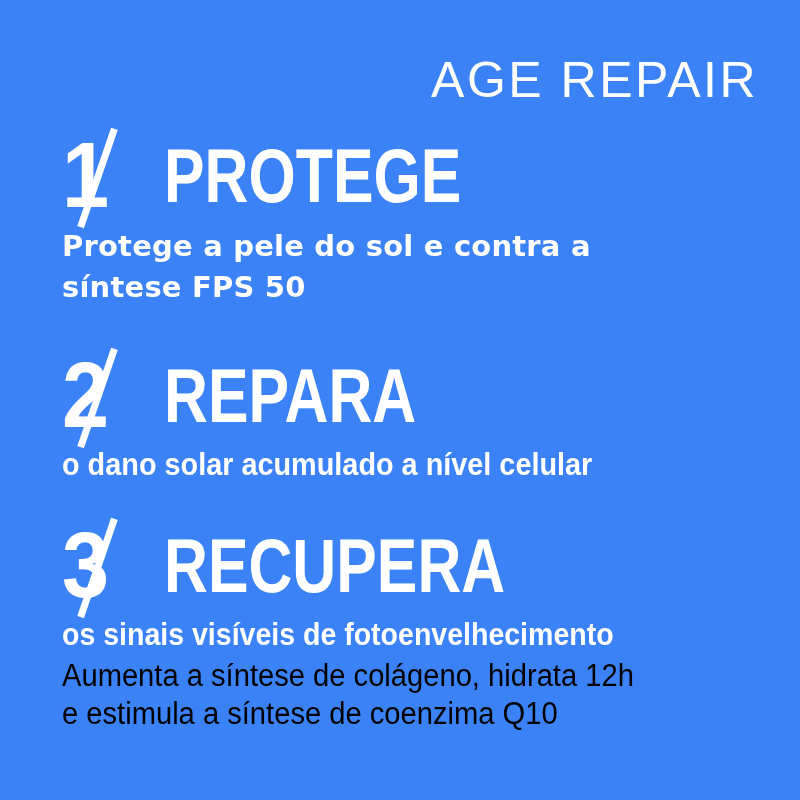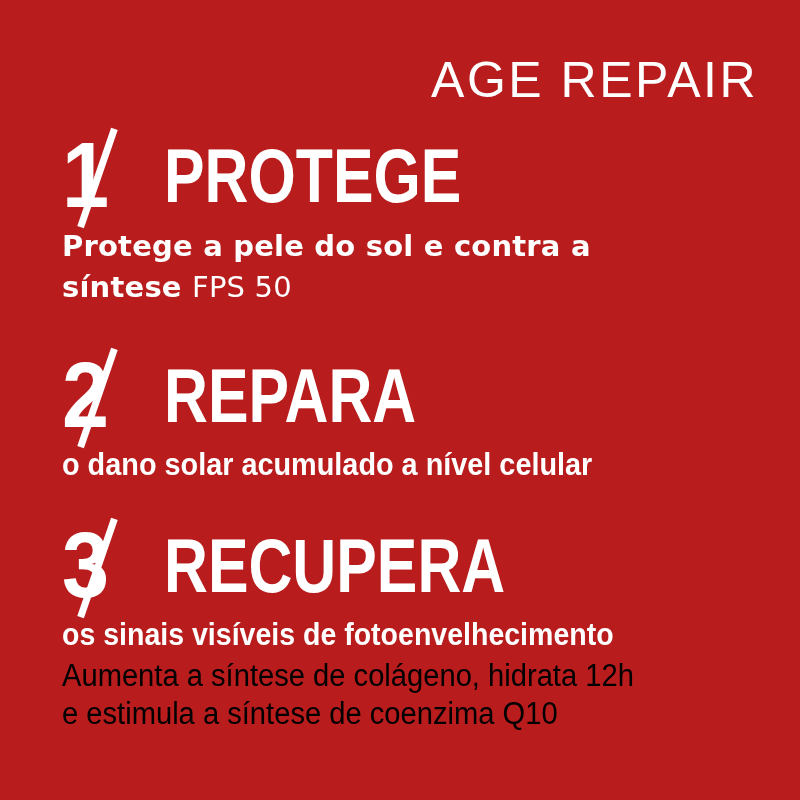--- a/index.html
+++ b/index.html
@@ -107,21 +107,21 @@
   
   .body-1 {
     font-family: "DejaVu Sans", sans-serif;
     font-size: 29px;
     line-height: 41px;
     font-weight: 600;
     letter-spacing: 0.2px;
     max-width: 640px;
   }
   .body-1 .light {
-    font-weight: 400;
+    font-weight: 700;
   }
 
   
   .body-2 {
     font-family: "Liberation Sans Narrow", "Liberation Sans", sans-serif;
     font-size: 31px;
     line-height: 38px;
     font-weight: 700;
     transform: scaleX(0.93);
     transform-origin: left top;
@@ -146,21 +146,21 @@
     transform: scaleX(0.94);
     transform-origin: left top;
     white-space: nowrap;
     margin-top: 3px;
   }
   .body-3-light .l2 { display: block; }
 </style>
 </head>
 <body style="background: rgb(252, 170, 78);">
 
-<div id="poster" style="background: #b91c1c;">
+<div id="poster" style="background: #3b82f6;">
 
   <div class="brand">AGE REPAIR</div>
 
   <div class="step step-1">
     <div class="step-head">
       <div class="mark">
         <span class="digit">1</span>
         <span class="slash"></span>
       </div>
       <div class="step-title">PROTEGE</div>

